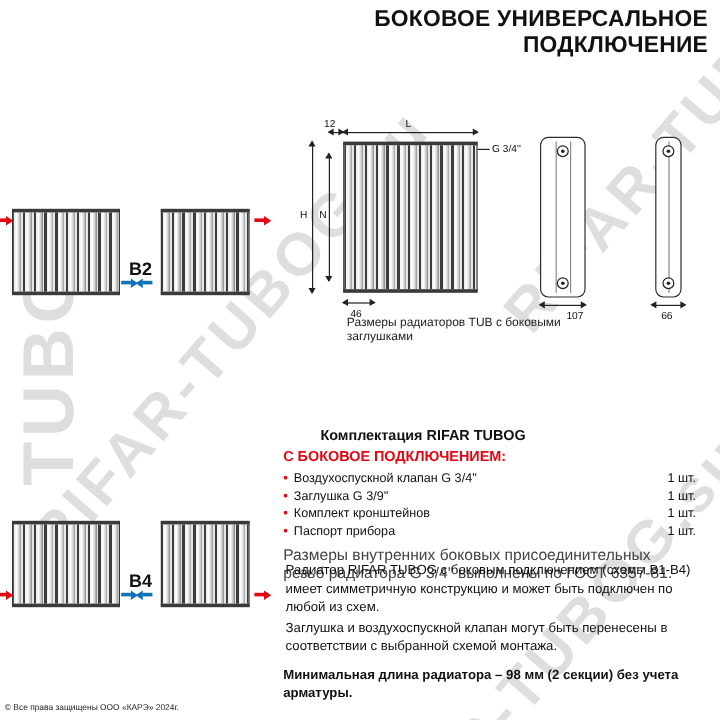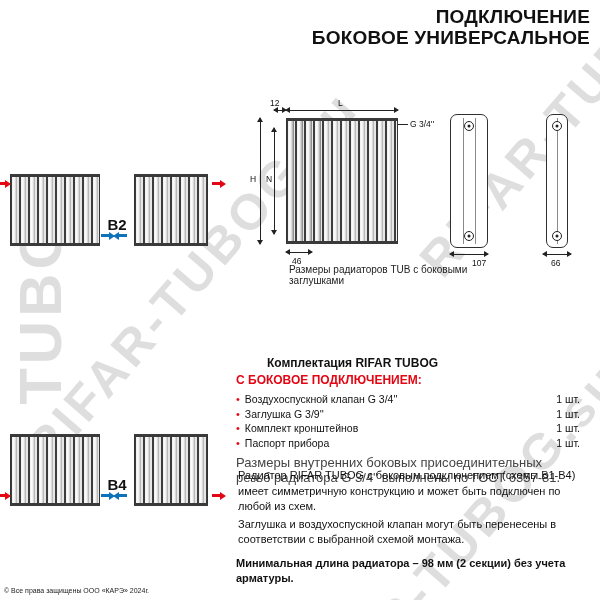--- a/index.html
+++ b/index.html
@@ -97,22 +97,22 @@
 <div class="page">
 
   <div class="wm wm-vert">TUBOG</div>
   <div class="wm wm-diag1">RIFAR-TUBOG.su</div>
   <div class="wm wm-diag2">RIFAR-TUBOG.su</div>
   <div class="wm wm-diag3">RIFAR-TUBOG.su</div>
 
   <div class="content">
 
     <div class="title">
+      <div>БОКОВОЕ УНИВЕРСАЛЬНОЕ</div>
       <div>ПОДКЛЮЧЕНИЕ</div>
-      <div>БОКОВОЕ УНИВЕРСАЛЬНОЕ</div>
     </div>
 
 
     <div class="scheme" style="top:174px">
       <div class="rad rad-l"></div>
       <div class="scheme-label">В2</div>
       <div class="rad rad-r"></div>
       <div class="arr sup right" style="left:-3px;top:8px"></div>
       <div class="arr sup right" style="left:212px;top:8px"></div>
       <div class="arr ret right" style="left:101px;top:60px"></div>

